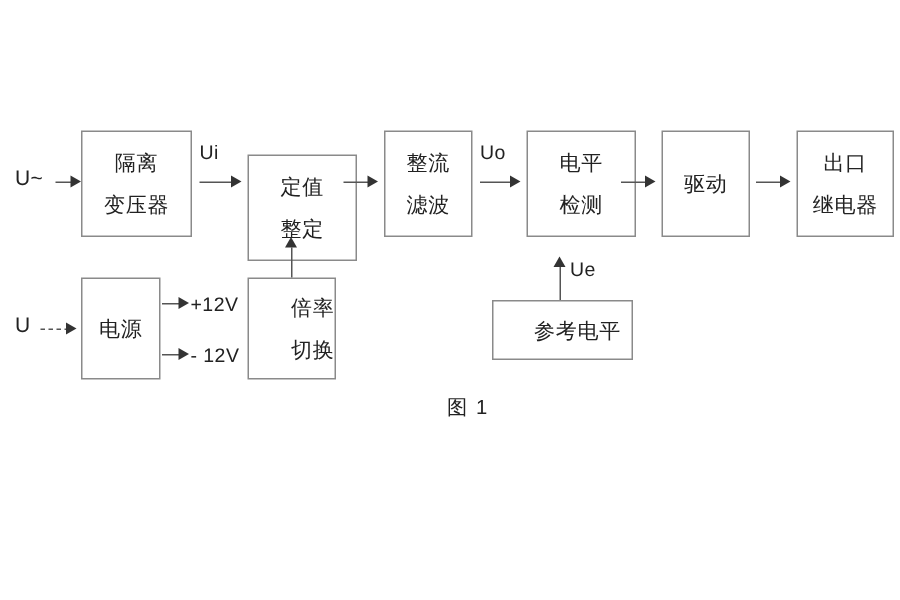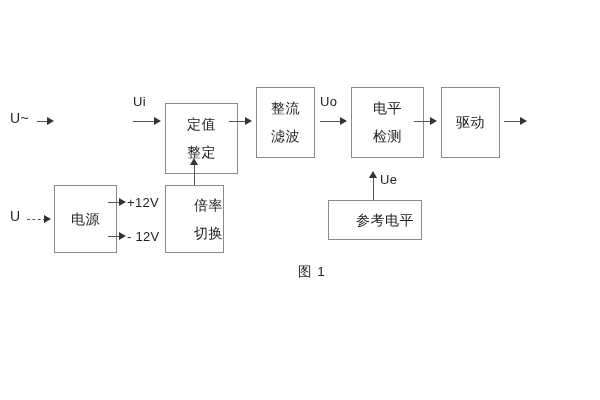--- a/index.html
+++ b/index.html
@@ -95,20 +95,24 @@
 </style>
 </head>
 <body>
 
 <div id="canvas">
 
   <div class="lbl big" style="left:10px; top:110px;">U~</div>
   <div class="hline" style="left:37px; top:121px; width:12px;"></div>
   <div class="arrow-r" style="left:47px; top:117px;"></div>
 
+  <div class="blk" style="left:54px; top:87px; width:74px; height:71px;">
+    <span class="ln">隔离</span>
+    <span class="ln">变压器</span>
+  </div>
 
   <div class="lbl" style="left:133px; top:94px;">Ui</div>
   <div class="hline" style="left:133px; top:121px; width:23px;"></div>
   <div class="arrow-r" style="left:154px; top:117px;"></div>
 
   <div class="blk" style="left:165px; top:87px; width:73px; height:71px;margin-top:16px;">
     <span class="ln">定值</span>
     <span class="ln">整定</span>
   </div>
 
@@ -132,26 +136,30 @@
   <div class="hline" style="left:414px; top:121px; width:18px;"></div>
   <div class="arrow-r" style="left:430px; top:117px;"></div>
 
   <div class="blk single" style="left:441px; top:87px; width:59px; height:71px;">
     <span class="ln">驱动</span>
   </div>
 
   <div class="hline" style="left:504px; top:121px; width:18px;"></div>
   <div class="arrow-r" style="left:520px; top:117px;"></div>
 
+  <div class="blk" style="left:531px; top:87px; width:65px; height:71px;">
+    <span class="ln">出口</span>
+    <span class="ln">继电器</span>
+  </div>
 
   <div class="lbl big" style="left:10px; top:208px;">U</div>
   <div class="hline dashed" style="left:27px; top:219px; width:19px;"></div>
   <div class="arrow-r" style="left:44px; top:215px;"></div>
 
-  <div class="blk single" style="left:54px; top:185px; width:63px; height:68px;">
+  <div class="blk single" style="left:54px; top:185px; width:53px; height:68px;">
     <span class="ln">电源</span>
   </div>
 
   <div class="hline" style="left:108px; top:202px; width:13px;"></div>
   <div class="arrow-r" style="left:119px; top:198px;"></div>
   <div class="lbl" style="left:127px; top:195px;">+12V</div>
 
   <div class="hline" style="left:108px; top:236px; width:13px;"></div>
   <div class="arrow-r" style="left:119px; top:232px;"></div>
   <div class="lbl" style="left:127px; top:229px;">- 12V</div>

